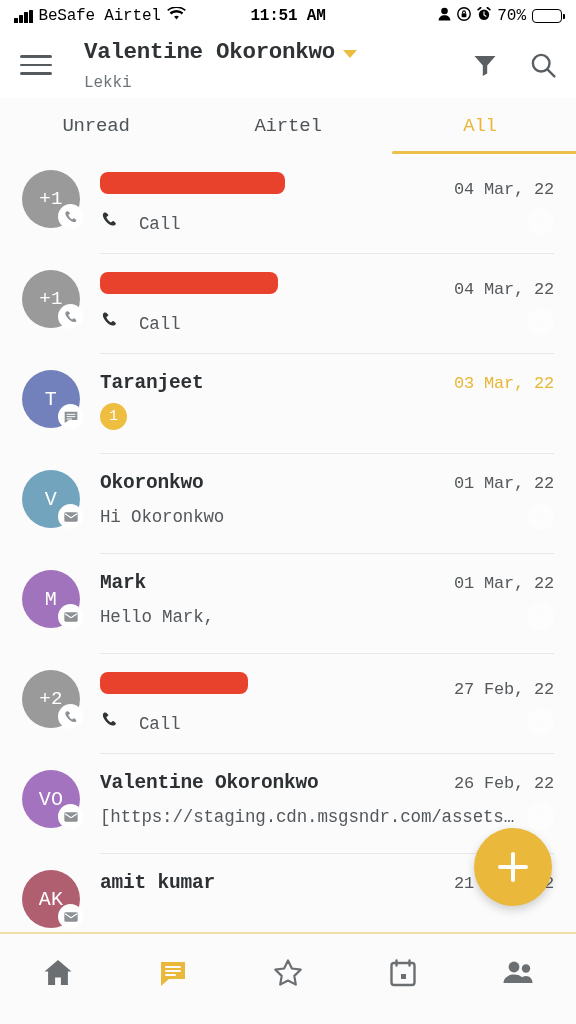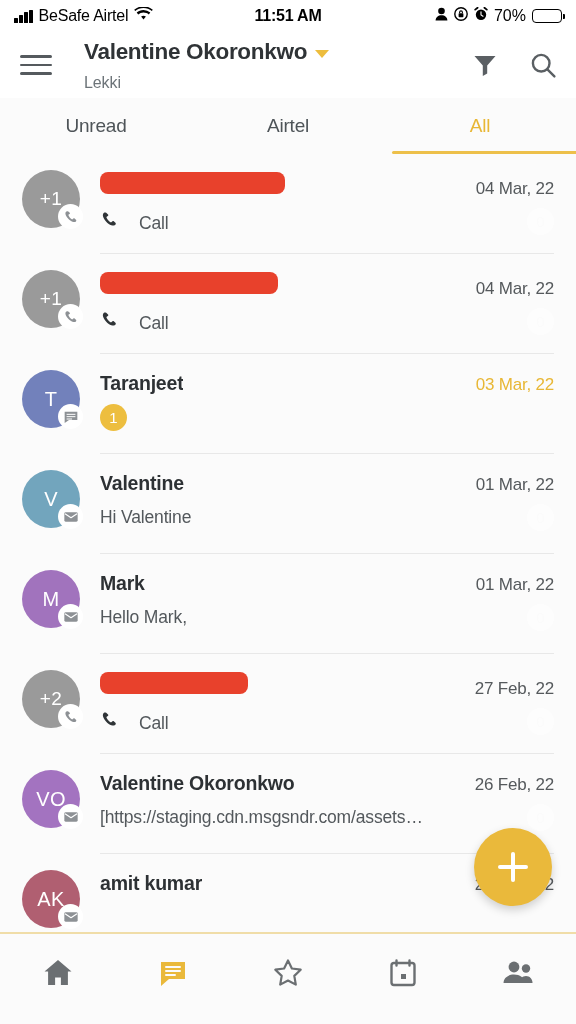--- a/index.html
+++ b/index.html
@@ -13,20 +13,21 @@
     -webkit-font-smoothing: antialiased;
   }
 
   .phone {
     position: relative;
     width: 576px;
     height: 1024px;
     background: #e5e5e5;
     display: flex;
     flex-direction: column;
+    font-family: Liberation Mono, monospace;
   }
 
   
   .status-bar {
     height: 32px;
     flex: 0 0 32px;
     background: #ffffff;
     display: flex;
     align-items: center;
     padding: 0 14px;
@@ -472,26 +473,26 @@
           <div class="avatar" style="background:#72a5bd">V</div>
           <div class="badge-mini">
             <svg width="16" height="16" viewBox="0 0 24 24">
               <rect x="2" y="5" width="20" height="14" rx="2" fill="#8d9195"></rect>
               <path d="M3 7l9 6 9-6" stroke="#fff" stroke-width="1.8" fill="none" stroke-linejoin="round"></path>
             </svg>
           </div>
         </div>
         <div class="conv-main">
           <div class="conv-top">
-            <span class="conv-name">Valentine</span>
+            <span class="conv-name">Okoronkwo</span>
             <span class="conv-date">01 Mar, 22</span>
           </div>
           <div class="conv-bottom">
             <span class="conv-preview">
-              <span class="ptext">Hi Valentine</span>
+              <span class="ptext">Hi Okoronkwo</span>
             </span>
             <span class="count-badge zero">0</span>
           </div>
         </div>
         <div class="divider"></div>
       </div>
       <div class="conv-row">
         <div class="avatar-wrap">
           <div class="avatar" style="background:#a173bd">M</div>
           <div class="badge-mini">

